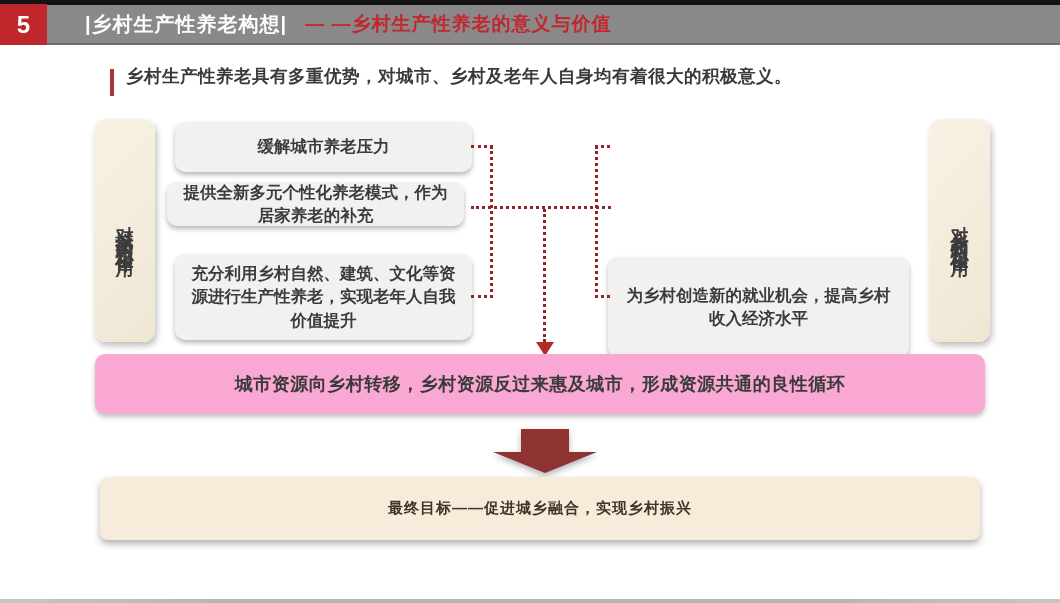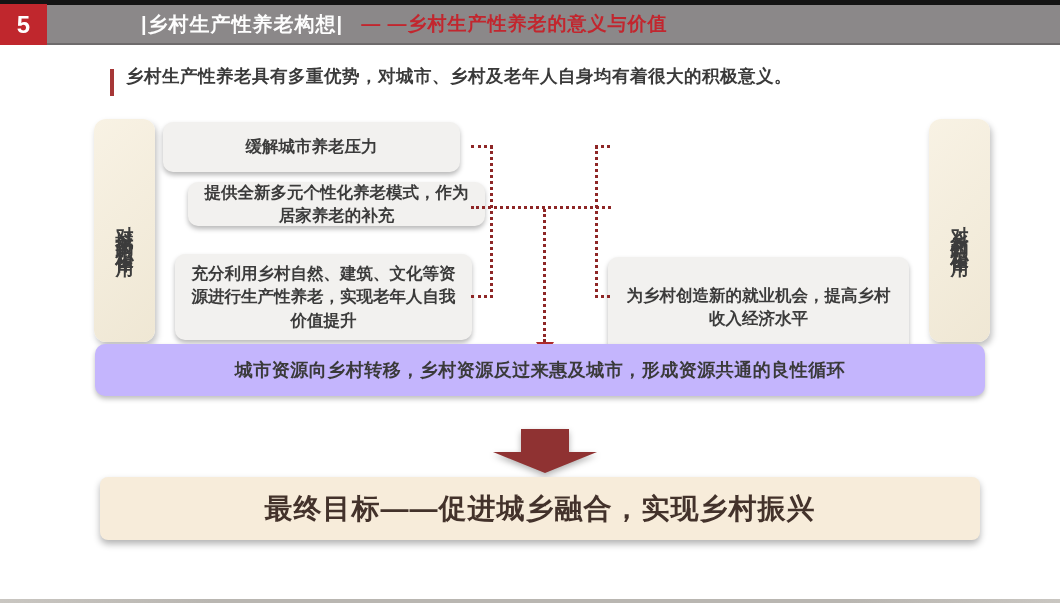--- a/index.html
+++ b/index.html
@@ -18,21 +18,21 @@
     background: #141414;
   }
   .page-badge {
     position: absolute; left: 0; top: 4px; width: 47px; height: 41px;
     background: #c0272d; color: #fff; font-weight: bold; font-size: 24px;
     display: flex; align-items: center; justify-content: center;
   }
   .header-bar {
     position: absolute; left: 47px; top: 5px; width: 1013px; height: 40px;
     background: #8b8889; border-bottom: 2px solid #6e6b6c;
-    display: flex; align-items: center; padding-left: 94px;
+    display: flex; align-items: center; padding-left: 38px;
     white-space: nowrap;
   }
   .header-title { color: #fdfdfd; font-size: 20px; font-weight: bold; letter-spacing: 1px; }
   .header-sub { color: #c2262e; font-size: 19px; font-weight: bold; margin-left: 18px; letter-spacing: 1px; }
 
   
   .intro-tick {
     position: absolute; left: 110px; top: 69px; width: 4px; height: 27px;
     background: #a63737;
   }
@@ -60,22 +60,22 @@
   .bbox {
     position: absolute;
     background: #f2f1ef;
     border-radius: 10px;
     box-shadow: 0 3px 5px rgba(0,0,0,0.28);
     display: flex; align-items: center; justify-content: center;
     text-align: center;
     font-size: 16.5px; font-weight: bold; color: #3b3b3b;
     line-height: 1.4; padding: 4px 12px;
   }
-  .l1 { left: 163px; top: 122px; width: 297px; height: 50px; }
-  .l2 { left: 188px; top: 182px; width: 297px; height: 44px; }
+  .l1 { left: 175px; top: 122px; width: 297px; height: 50px; }
+  .l2 { left: 167px; top: 182px; width: 297px; height: 44px; }
   .l3 { left: 175px; top: 254px; width: 297px; height: 86px; }
   .r1 { left: 608px; top: 120px; width: 301px; height: 54px; }
   .r2 { left: 608px; top: 184px; width: 301px; height: 54px; }
   .r3 { left: 608px; top: 257px; width: 301px; height: 100px; }
 
   
   .dot-h { position: absolute; border-top: 3px dotted #8e2626; height: 0; }
   .dot-v { position: absolute; border-left: 3px dotted #8e2626; width: 0; }
   .c-l1 { left: 471px; top: 145px; width: 22px; }
   .c-l3 { left: 471px; top: 295px; width: 22px; }
@@ -87,22 +87,22 @@
   .c-cv { left: 543px; top: 209px; height: 133px; }
   .c-arrowhead {
     position: absolute; left: 536px; top: 342px;
     width: 0; height: 0;
     border-left: 9px solid transparent; border-right: 9px solid transparent;
     border-top: 14px solid #b02c2c;
   }
 
   
   .cycle-box {
-    position: absolute; left: 95px; top: 344px; width: 890px; height: 52px;
-    background: #c4b5fd; border-radius: 10px;
+    position: absolute; left: 95px; top: 354px; width: 890px; height: 60px;
+    background: #f9a8d4; border-radius: 10px;
     box-shadow: 0 3px 5px rgba(0,0,0,0.25);
     display: flex; align-items: center; justify-content: center;
     font-size: 18px; font-weight: bold; color: #3a3a3a; letter-spacing: 0.5px;
   }
 
   
   .block-arrow { position: absolute; left: 0; top: 0; filter: drop-shadow(0 3px 3px rgba(0,0,0,0.3)); }
   .block-arrow .stem {
     position: absolute; left: 521px; top: 429px; width: 48px; height: 24px;
     background: #8f3232;
@@ -113,21 +113,21 @@
     border-left: 52px solid transparent; border-right: 52px solid transparent;
     border-top: 21px solid #8f3232;
   }
 
   
   .goal-box {
     position: absolute; left: 100px; top: 477px; width: 880px; height: 63px;
     background: #f7ecda; border-radius: 8px;
     box-shadow: 0 4px 7px rgba(0,0,0,0.3);
     display: flex; align-items: center; justify-content: center;
-    font-size: 28px; font-weight: bold; color: #43322b; letter-spacing: 1px;
+    font-size: 15px; font-weight: bold; color: #43322b; letter-spacing: 1px;
   }
 
   
   .bottom-edge {
     position: absolute; left: 0; bottom: 0; width: 1060px; height: 4px;
     background: linear-gradient(to right, #c9c6c1, #b9b6b1 20%, #b9b6b1 80%, #c9c6c1);
   }
 </style>
 </head>
 <body>

